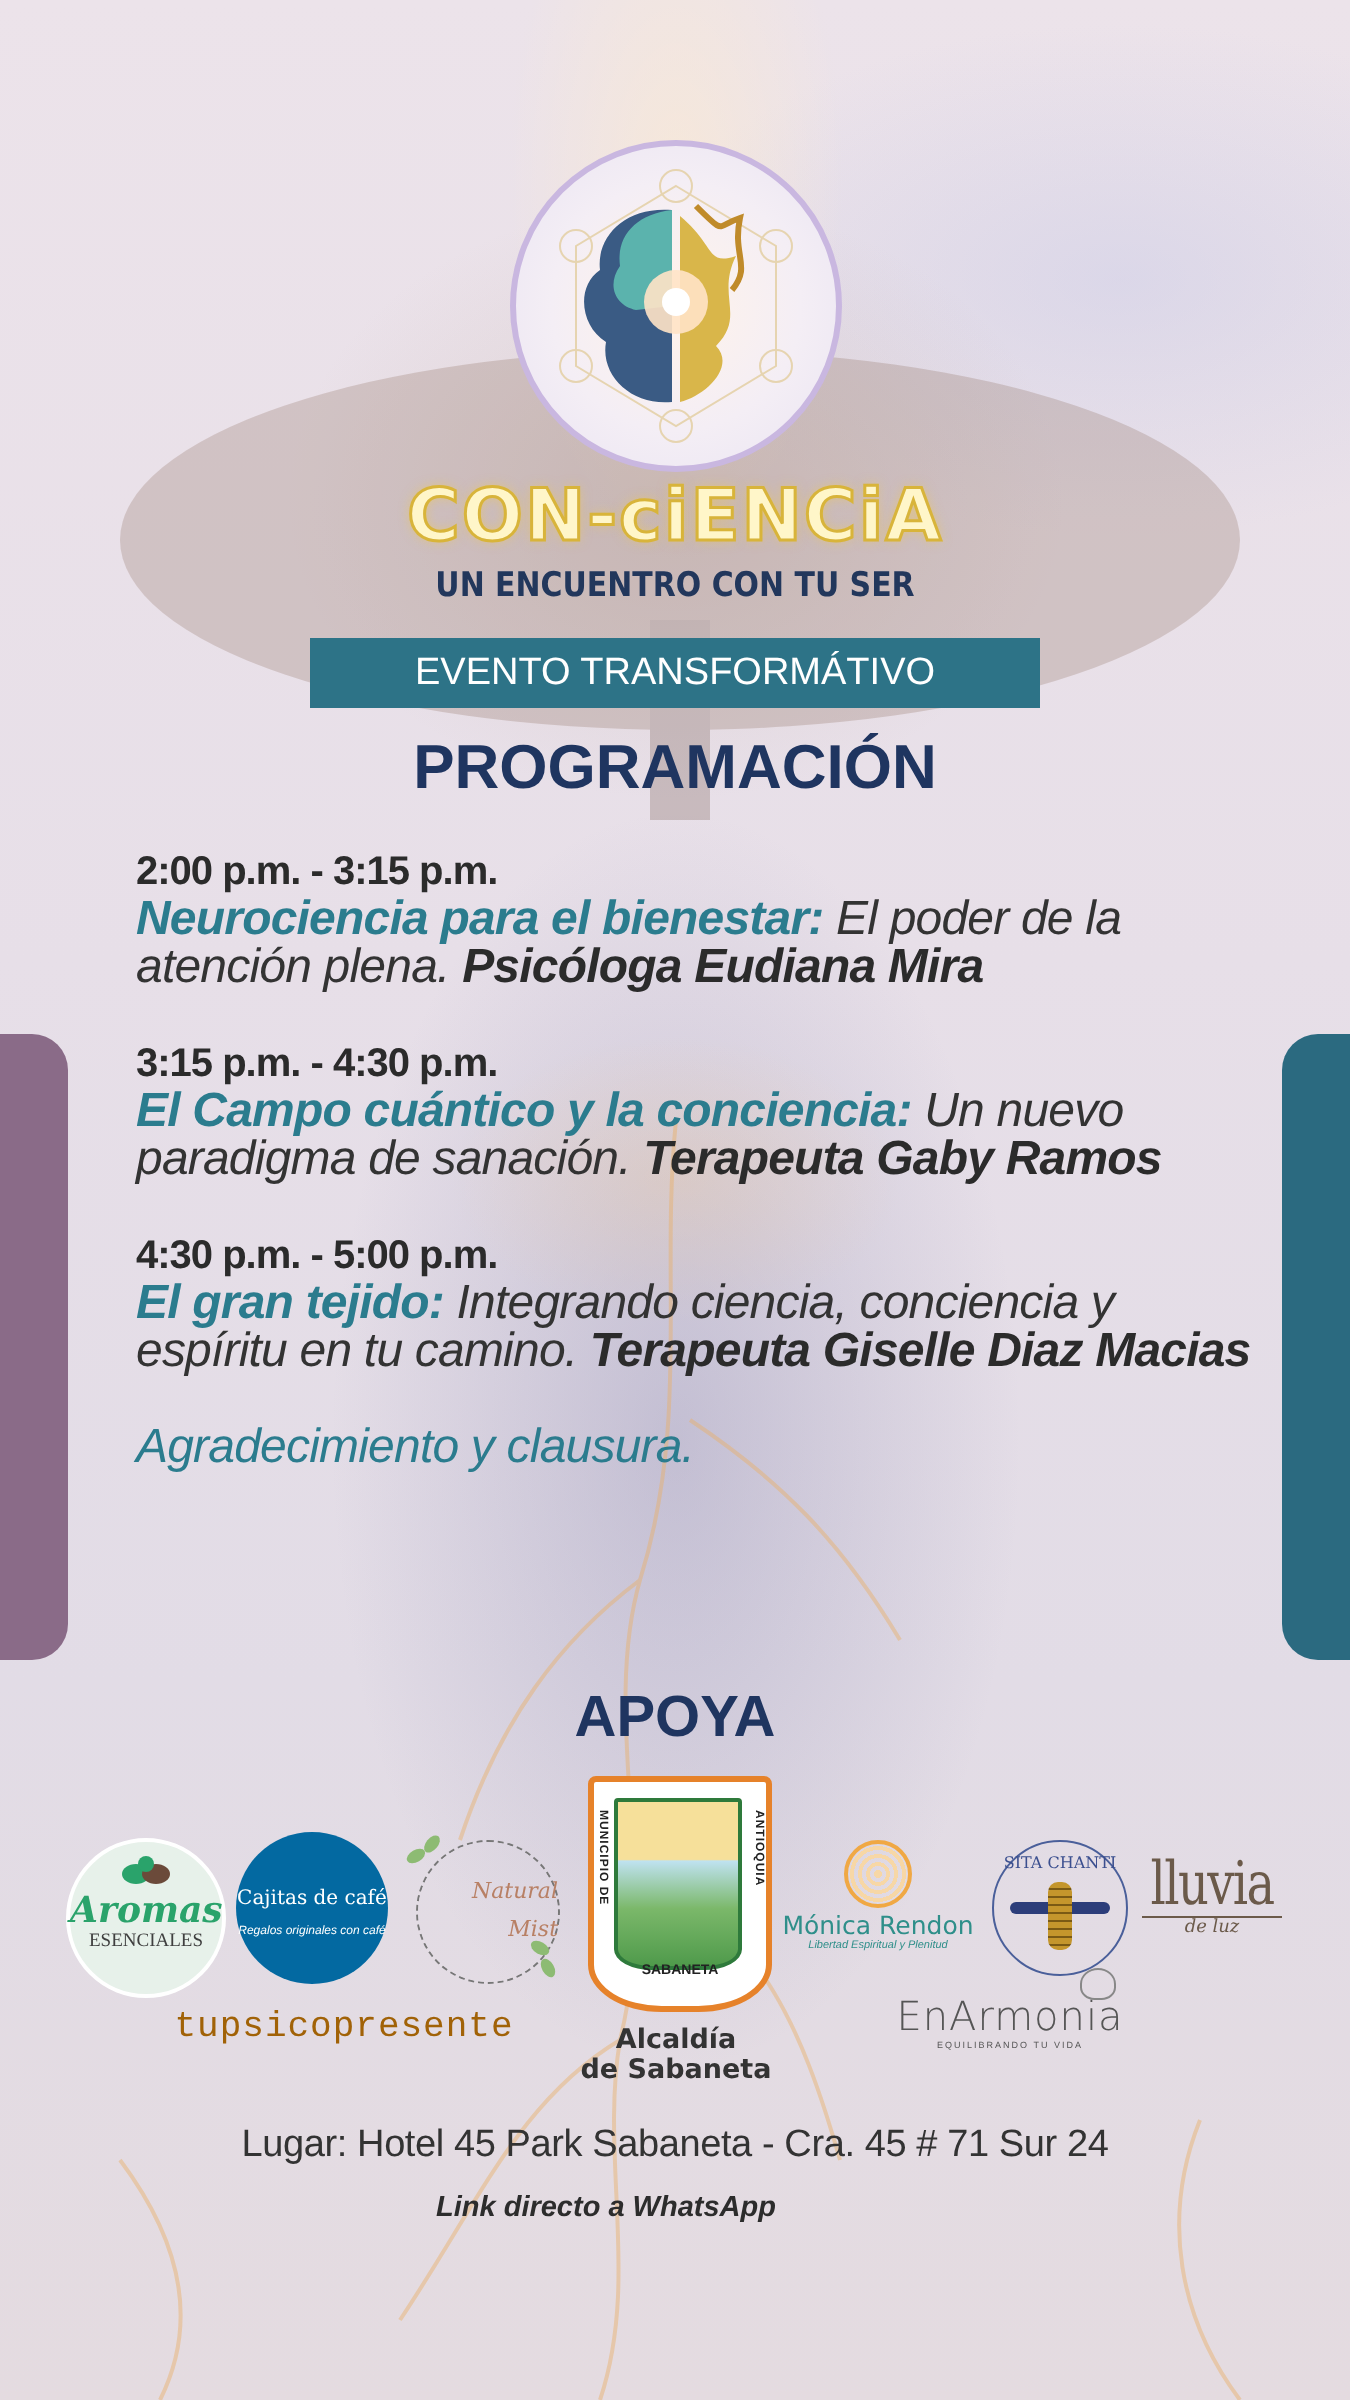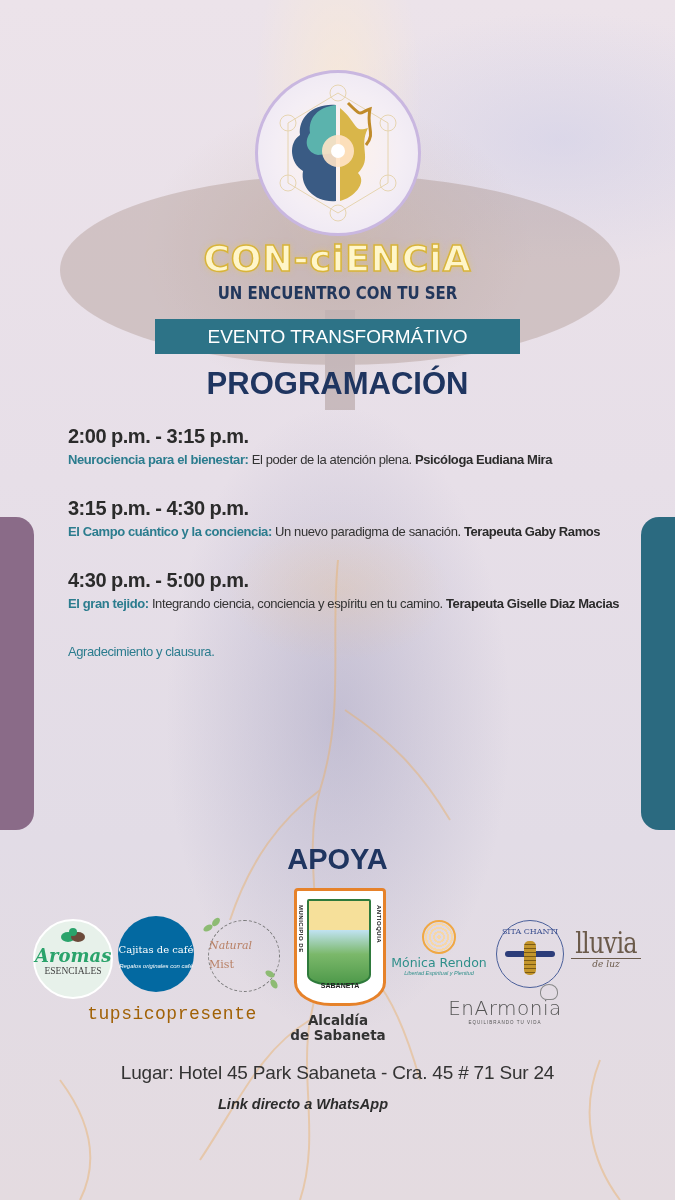--- a/index.html
+++ b/index.html
@@ -54,21 +54,21 @@
     background: #2d7387; color: #ffffff;
     font-size: 19px; text-align: center; line-height: 35px;
   }
   .prog-title {
     position: absolute; left: 0; top: 366px; width: 675px; text-align: center;
     font-size: 31px; font-weight: bold; color: #1f3560;
   }
   .schedule { position: absolute; left: 68px; top: 424px; width: 560px; }
   .slot { margin-bottom: 24px; }
   .slot .time { font-size: 20px; font-weight: bold; color: #2b2b2b; line-height: 24px; letter-spacing: -0.5px; }
-  .slot .desc { font-size: 13px; line-height: 24px; color: #333333; letter-spacing: -0.4px; }
+  .slot .desc { font-size: 24px; line-height: 24px; color: #333333; letter-spacing: -0.4px; font-style: italic; }
   .slot .topic { color: #2b7c8e; font-weight: bold; }
   .slot .speaker { font-weight: bold; color: #2b2b2b; }
   .slot .plain-teal { color: #2b7c8e; }
 
   .apoya {
     position: absolute; left: 0; top: 843px; width: 675px; text-align: center;
     font-size: 29px; font-weight: bold; color: #1f3560;
   }
   .sponsor { position: absolute; }
   .aromas {
@@ -78,24 +78,24 @@
   .aromas .a1 { font-family: "DejaVu Serif", serif; font-style: italic; font-weight: bold; color: #2aa36b; font-size: 18px; margin-top: 24px; }
   .aromas .a2 { font-family: "Liberation Serif", serif; font-size: 9.5px; color: #3f3f3f; }
   .cajitas {
     left: 118px; top: 916px; width: 76px; height: 76px; border-radius: 50%;
     background: #0369a1; text-align: center; color: #ffffff;
   }
   .cajitas .c1 { font-family: "DejaVu Serif", serif; font-size: 10px; margin-top: 28px; }
   .cajitas .c2 { font-size: 6px; margin-top: 8px; font-style: italic; }
   .natural {
     left: 208px; top: 920px; width: 70px; height: 70px; border-radius: 50%;
-    border: 1.5px dashed #777; text-align: left;
+    border: 1.5px dashed #777; text-align: right;
   }
   .natural .n1 { font-family: "DejaVu Serif", serif; font-style: italic; color: #b88065; font-size: 11px; margin-top: 18px; }
-  .natural .n2 { font-family: "DejaVu Serif", serif; color: #b88065; font-size: 11px; margin-top: 6px; }
+  .natural .n2 { font-family: "DejaVu Serif", serif; font-style: italic; color: #b88065; font-size: 11px; margin-top: 6px; }
   .leaf { position: absolute; width: 10px; height: 6px; background: #8dbb73; border-radius: 50%; }
   .tupsi {
     left: 82px; top: 1004px; width: 180px; text-align: center;
     font-family: Liberation Mono, monospace; font-size: 18px; color: #a16207; letter-spacing: 0.5px;
   }
   .shield {
     left: 294px; top: 888px; width: 86px; height: 112px;
     background: #ffffff; border: 3px solid #e6822a; border-radius: 4px 4px 40% 40% / 4px 4px 20% 20%;
     overflow: hidden;
   }

